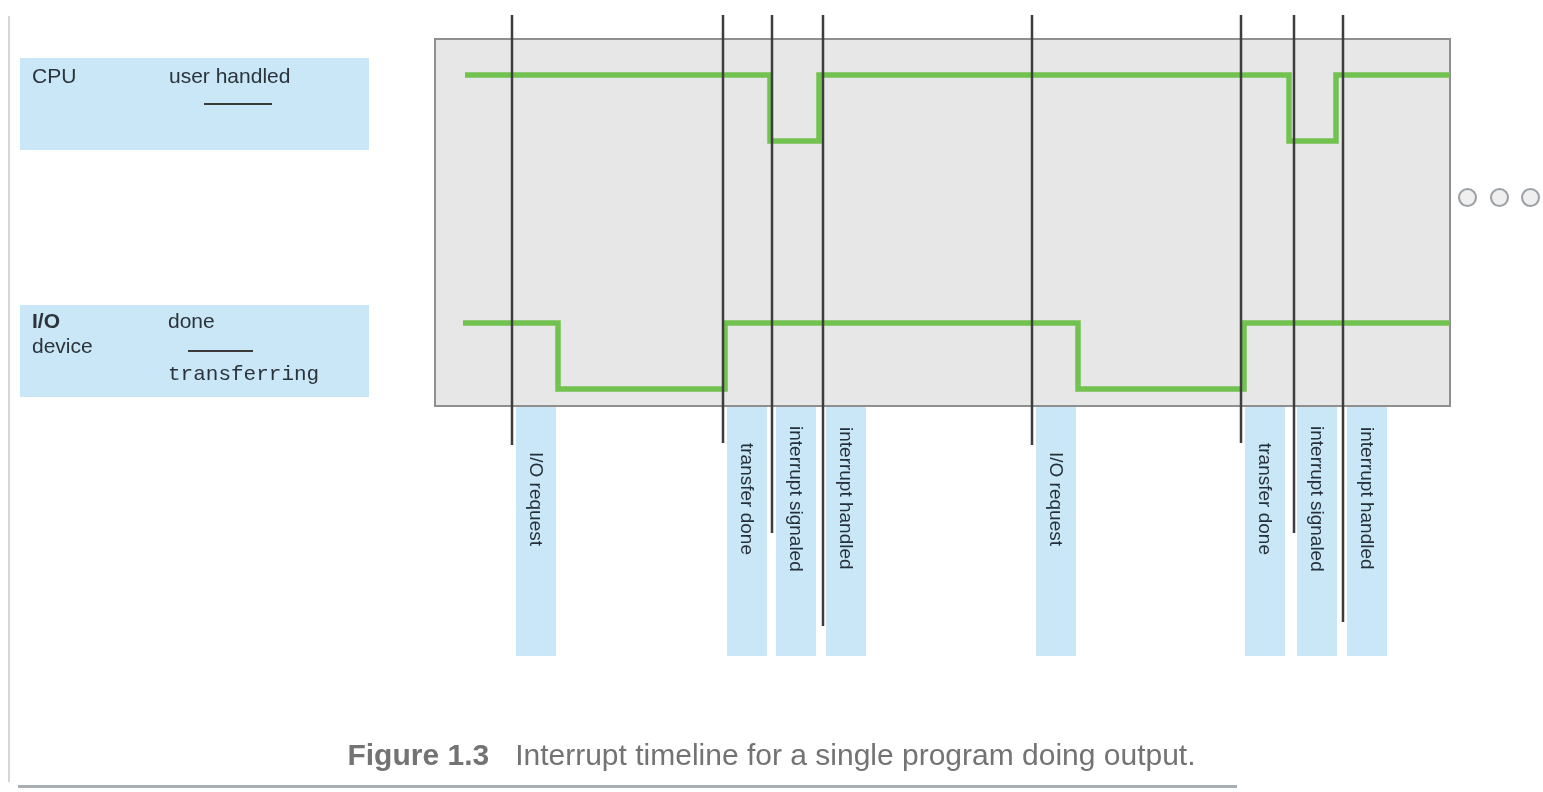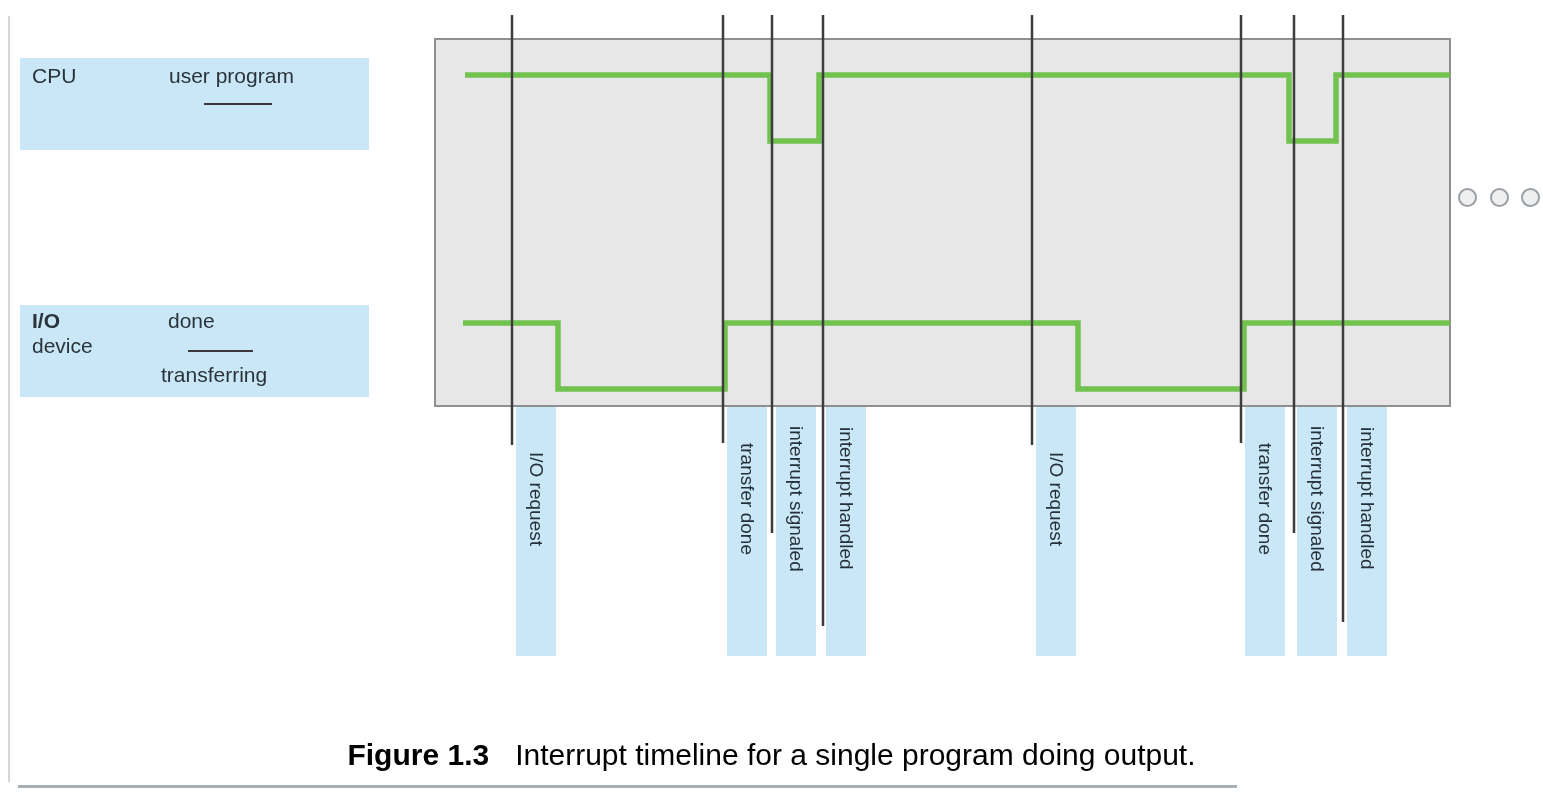--- a/index.html
+++ b/index.html
@@ -31,43 +31,43 @@
   .strip span {
     writing-mode:vertical-rl; text-orientation:mixed;
     font-size:19px; color:#25303a; white-space:nowrap;
   }
 
   .dot {
     position:absolute; top:188px; width:19px; height:19px; border-radius:50%;
     background:#efefef; border:2px solid #9aa0a5; box-sizing:border-box;
   }
 
-  .caption { position:absolute; left:0; top:738px; width:100%; text-align:center; font-size:30px; color:#000000; }
+  .caption { position:absolute; left:0; top:738px; width:100%; text-align:center; font-size:30px; color:#737373; }
   .caption .cap-label { font-weight:bold; margin-right:26px; }
 </style>
 </head>
 <body>
 
 <div class="stage">
 
   <div class="left-rule"></div>
   <div class="bottom-rule"></div>
 
   <div class="legend legend-cpu">
     <span class="t" style="left:12px; top:6px;">CPU</span>
-    <span class="t" style="left:149px; top:6px;">user program</span>
+    <span class="t" style="left:149px; top:6px;">user handled</span>
     <div class="divider" style="left:184px; top:45px; width:68px;"></div>
   </div>
 
   <div class="legend legend-io">
     <span class="t" style="left:12px; top:4px;font-weight:bold;">I/O</span>
     <span class="t" style="left:12px; top:29px;">device</span>
     <span class="t" style="left:148px; top:4px;">done</span>
     <div class="divider" style="left:168px; top:45px; width:65px;"></div>
-    <span class="t" style="left:141px; top:58px;">transferring</span>
+    <span class="t" style="left:148px; top:58px;font-family:Liberation Mono, monospace;">transferring</span>
   </div>
 
   <div class="plot"></div>
 
   <div id="strips">
       <div class="strip" style="left: 516px; top: 407px; width: 40px; height: 249px;">
         <span>I/O request</span>
       </div>
       <div class="strip" style="left: 727px; top: 407px; width: 40px; height: 249px;">
         <span>transfer done</span>

